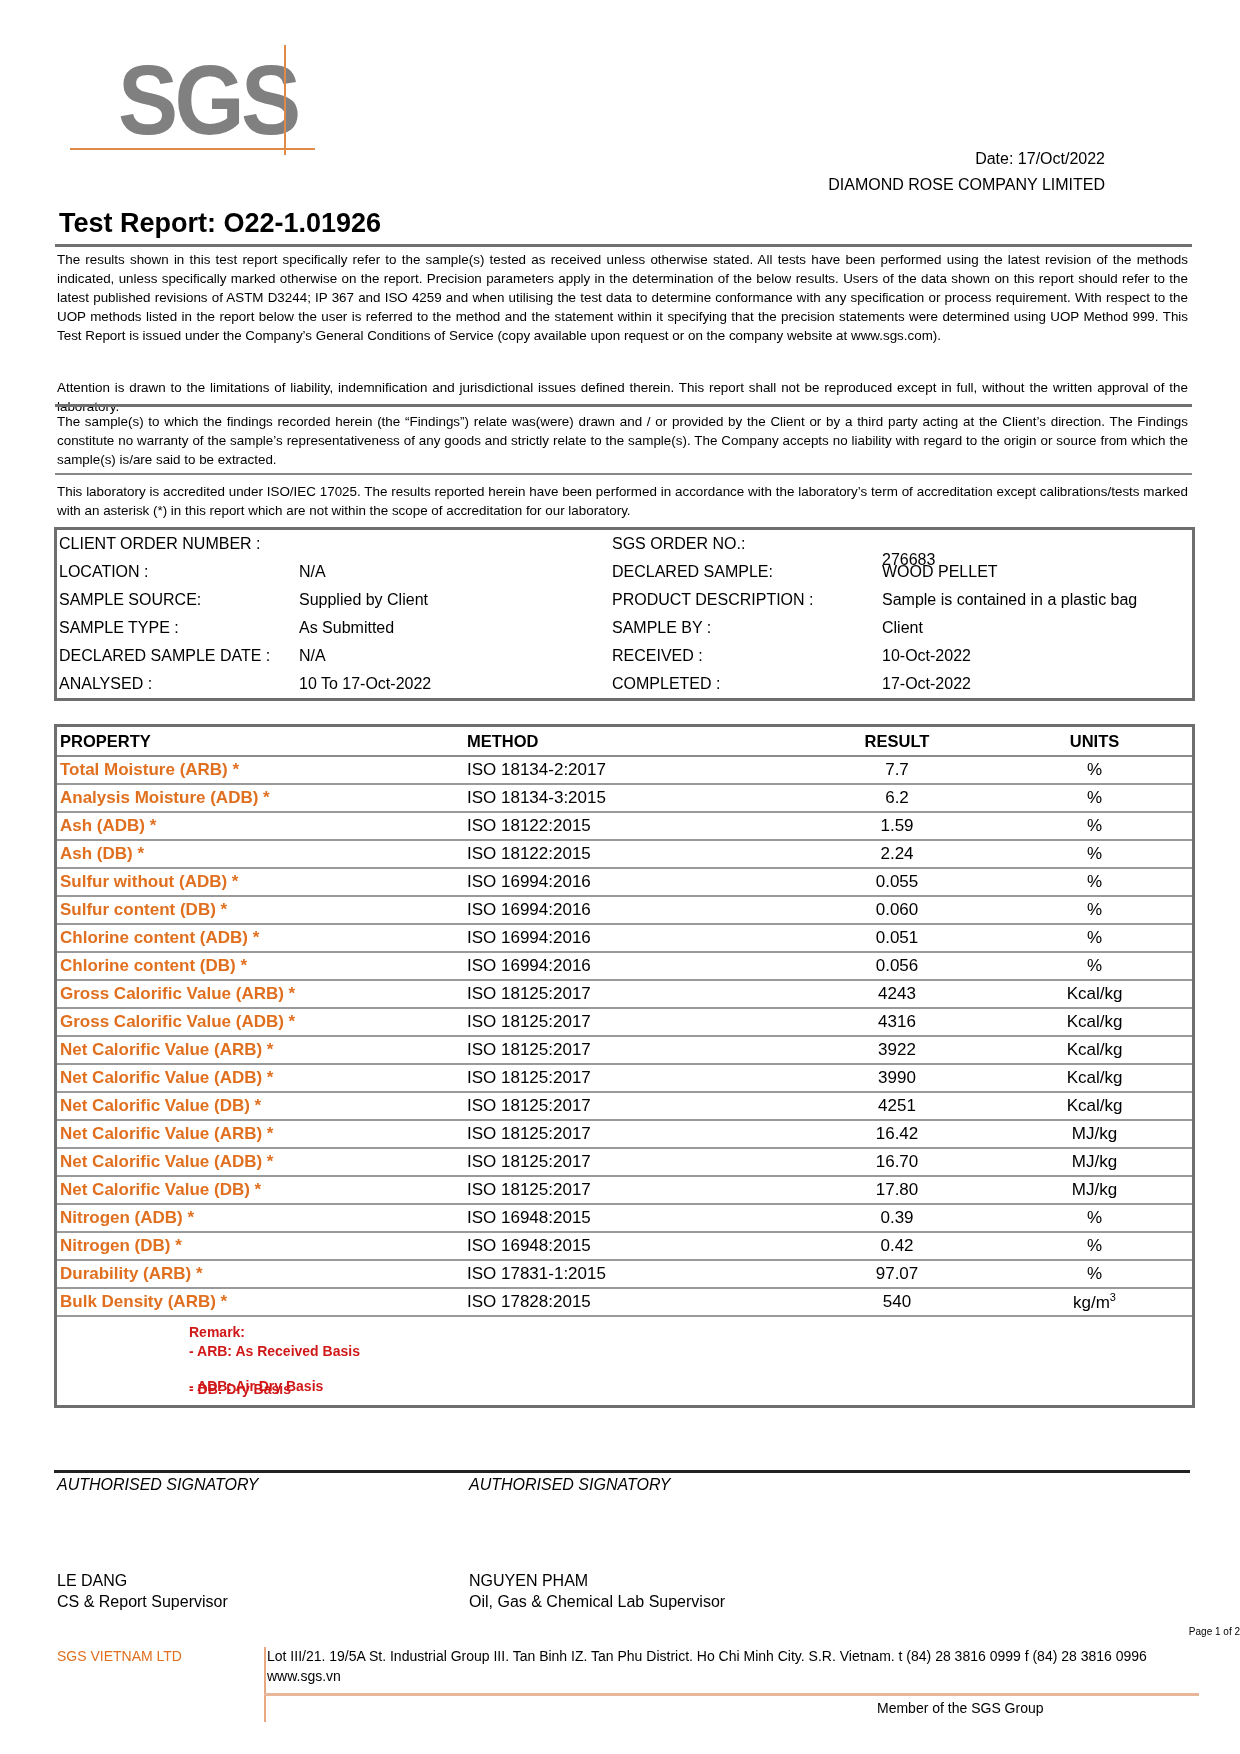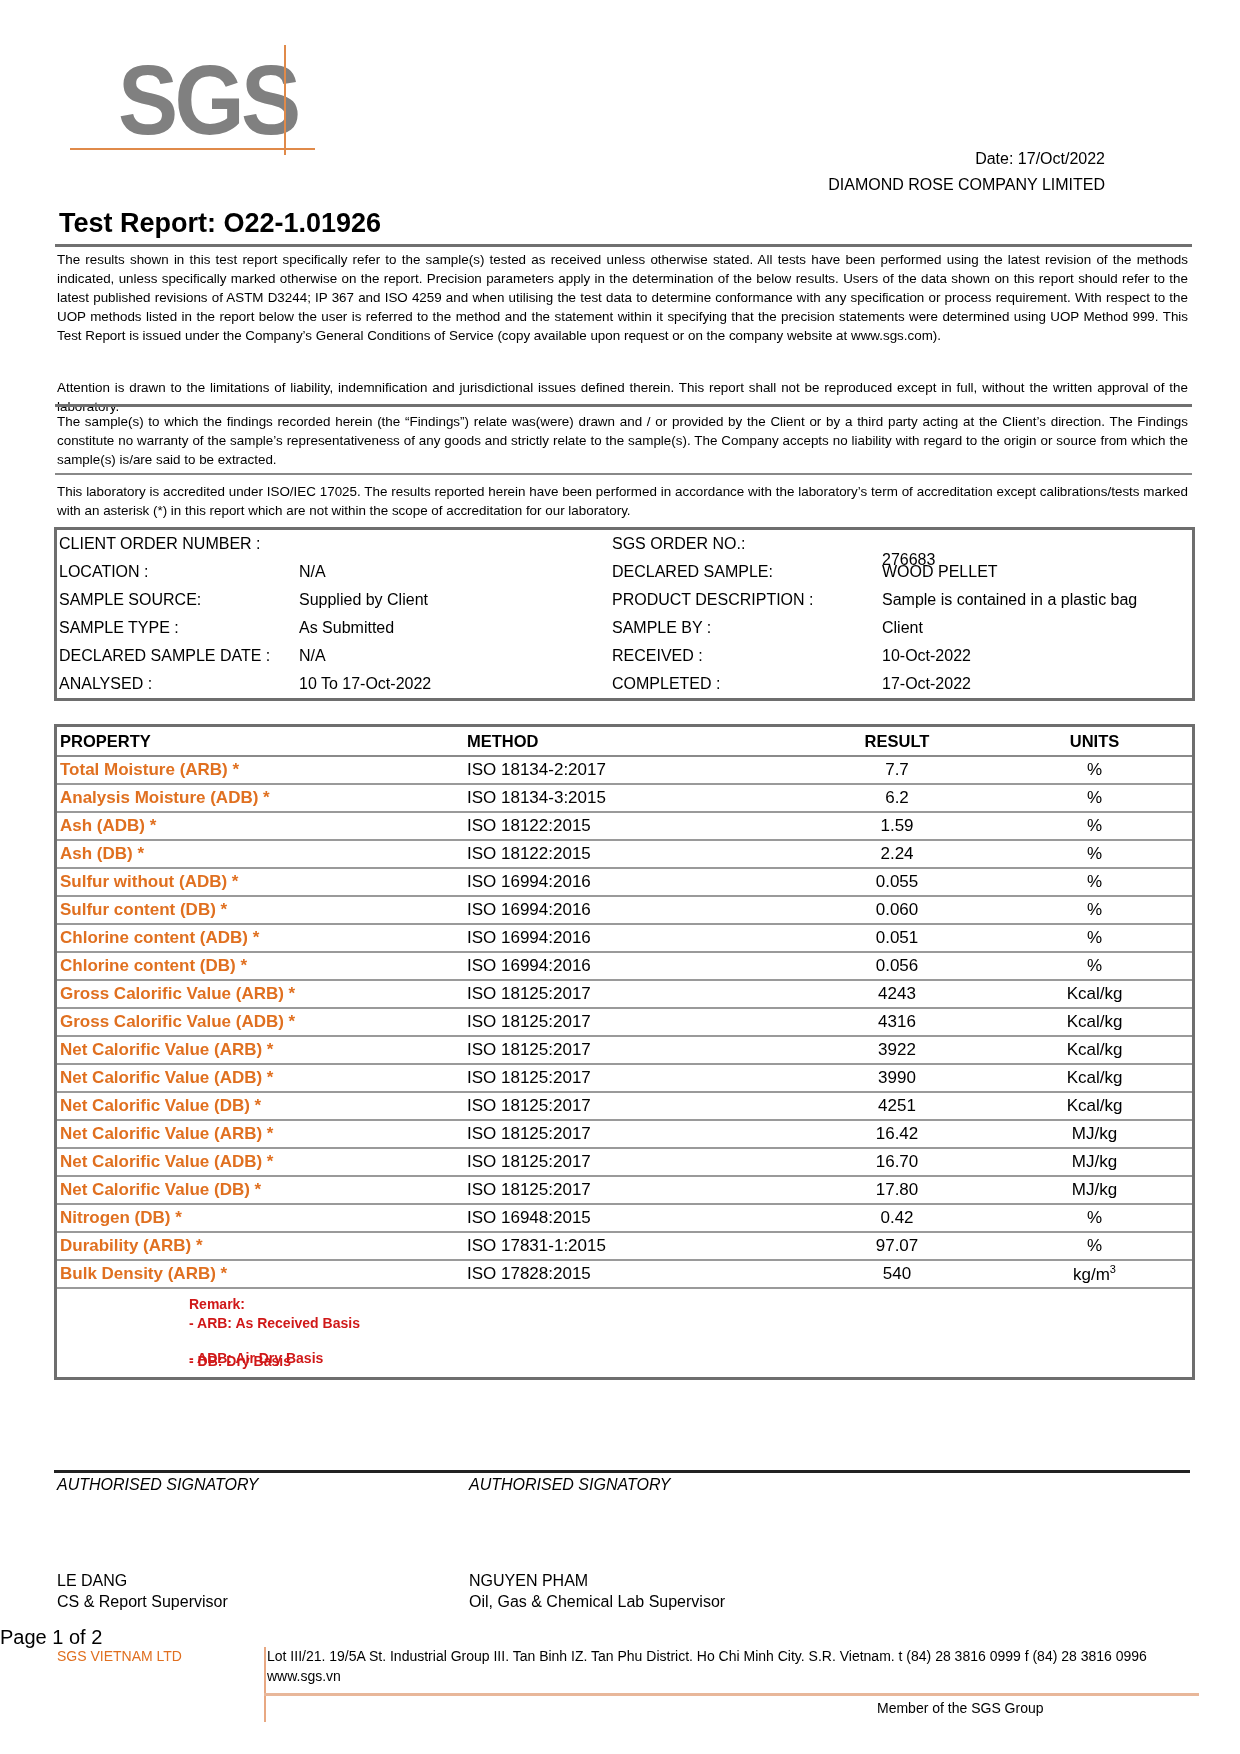--- a/index.html
+++ b/index.html
@@ -23,21 +23,21 @@
   .rt td{font-size:17px;height:26px;padding:0;border-bottom:2px solid #9a9a9a;}
   .rt td.prop{color:#e07020;font-weight:bold;padding-left:3px;}
   .rt td.meth{padding-left:0;}
   .rt td.res{text-align:center;}
   .rt td.unit{text-align:center;}
   .remark{height:88px;position:relative;}
   .remark div{position:absolute;left:132px;color:#d01818;font-weight:bold;font-size:14px;line-height:19px;}
   .sigrule{left:54px;top:1470px;width:1136px;height:3px;background:#222;}
   .sig{font-size:16px;font-style:italic;}
   .signame{font-size:16px;}
-  .page{left:0;width:1240px;top:1626px;text-align:left;font-size:20px;}
+  .page{left:0;width:1240px;top:1626px;text-align:right;font-size:10px;}
   .ft-name{left:57px;top:1648px;font-size:14px;color:#e07020;}
   .ft-vline{left:264px;top:1647px;width:2px;height:75px;background:#e8a882;}
   .ft-hline{left:264px;top:1693px;width:935px;height:3px;background:#e8b79a;}
   .ft-addr{left:267px;top:1648px;font-size:14px;}
   .ft-web{left:267px;top:1668px;font-size:14px;}
   .ft-member{left:877px;top:1700px;font-size:14px;}
 </style>
 </head>
 <body>
 
@@ -194,20 +194,26 @@
           <td class="res"><span>16.70</span></td>
           <td class="unit"><span>MJ/kg</span></td>
         </tr>
         <tr>
           <td class="prop"><span>Net Calorific Value (DB) *</span></td>
           <td class="meth"><span>ISO 18125:2017</span></td>
           <td class="res"><span>17.80</span></td>
           <td class="unit"><span>MJ/kg</span></td>
         </tr>
         <tr>
+          <td class="prop"><span>Nitrogen (ADB) *</span></td>
+          <td class="meth"><span>ISO 16948:2015</span></td>
+          <td class="res"><span>0.39</span></td>
+          <td class="unit"><span>%</span></td>
+        </tr>
+        <tr>
           <td class="prop"><span>Nitrogen (DB) *</span></td>
           <td class="meth"><span>ISO 16948:2015</span></td>
           <td class="res"><span>0.42</span></td>
           <td class="unit"><span>%</span></td>
         </tr>
         <tr>
           <td class="prop"><span>Durability (ARB) *</span></td>
           <td class="meth"><span>ISO 17831-1:2015</span></td>
           <td class="res"><span>97.07</span></td>
           <td class="unit"><span>%</span></td>

